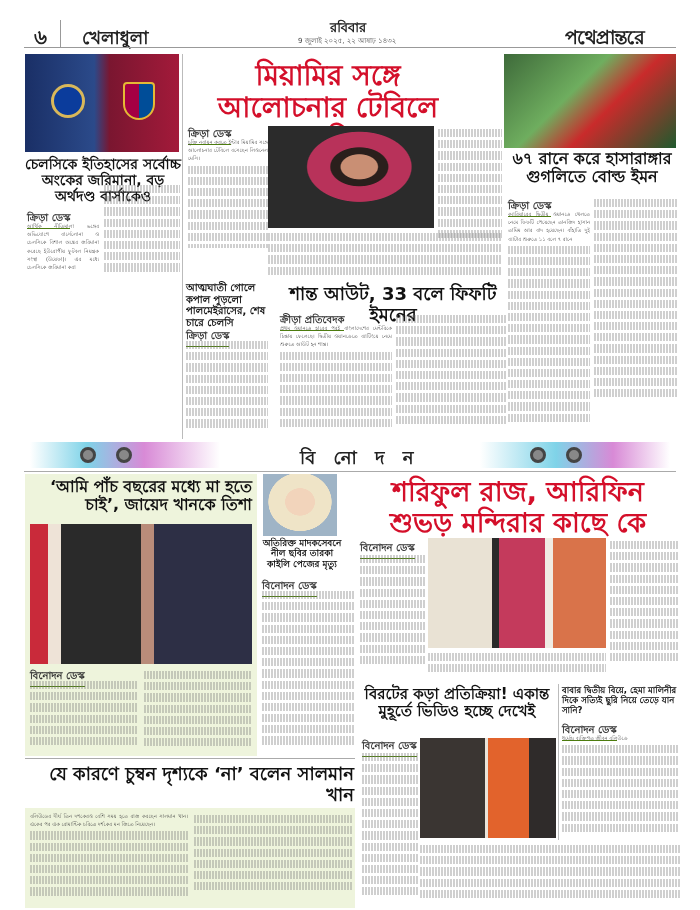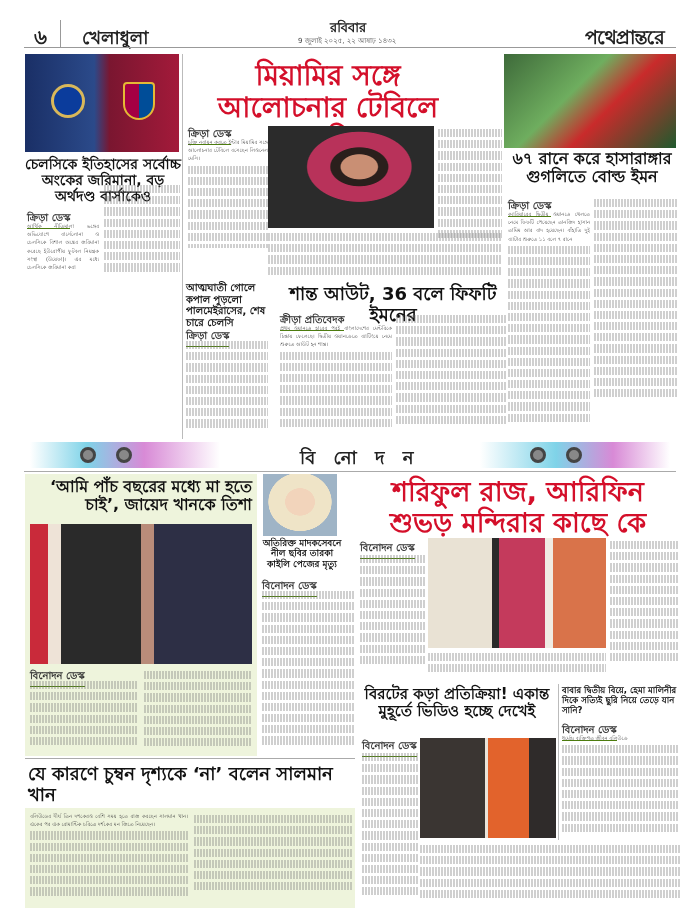--- a/index.html
+++ b/index.html
@@ -4,21 +4,21 @@
 <style>
 *{box-sizing:border-box;margin:0;padding:0}
 body{width:700px;height:910px;background:#fff;font-family:"DejaVu Sans",sans-serif;color:#222;position:relative;overflow:hidden}
 .abs{position:absolute}
 .hdr-rule{position:absolute;left:24px;right:24px;top:47px;height:1px;background:#999}
 .pgnum{left:34px;top:22px;font-size:20px;font-weight:bold}
 .vsep{left:60px;top:20px;width:1px;height:28px;background:#999}
 .section{left:82px;top:24px;font-size:18px;font-weight:bold}
 .day{left:330px;top:18px;font-size:13px;font-weight:bold}
 .date{left:298px;top:35px;font-size:7px;color:#444}
-.logo{left:585px;top:23px;font-size:19px;font-weight:bold;color:#222;letter-spacing:-1px}
+.logo{left:565px;top:23px;font-size:19px;font-weight:bold;color:#222;letter-spacing:-1px}
 .logo small{display:block;font-size:5px;text-align:center;font-weight:normal;color:#555}
 .photo{position:absolute;overflow:hidden}
 .txtcol{position:absolute;font-size:5.2px;line-height:8.2px;color:#444;text-align:justify;overflow:hidden}
 .txtcol .ln{display:block;height:8.2px;background:repeating-linear-gradient(90deg,#777 0 2px,transparent 2px 3px);opacity:.35;margin:3px 0}
 .byline{position:absolute;font-size:10px;font-weight:bold;color:#333;border-bottom:1px solid #4d7c0f;padding-bottom:1px}
 .h-red{position:absolute;color:#d40f2a;font-weight:bold;text-align:center;line-height:1.15}
 .h-blk{position:absolute;color:#111;font-weight:bold;line-height:1.15}
 .greenbox{position:absolute;background:#eef4dc}
 .divrule{position:absolute;height:1px;background:#aaa}
 .vrule{position:absolute;width:1px;background:#bbb}
@@ -109,21 +109,21 @@
     <span class="ln"></span>
     <span class="ln"></span>
     <span class="ln"></span>
     <span class="ln"></span>
     <span class="ln"></span>
     <span class="ln"></span>
     <span class="ln"></span>
     <span class="ln"></span>
   </div>
 
-<div class="h-blk" style="left:280px;top:284px;width:226px;font-size:18px;text-align:center">শান্ত আউট, 36 বলে ফিফটি ইমনের</div>
+<div class="h-blk" style="left:280px;top:284px;width:226px;font-size:18px;text-align:center">শান্ত আউট, 33 বলে ফিফটি ইমনের</div>
 <div class="byline" style="left:280px;top:312px">ক্রীড়া প্রতিবেদক</div>
 <div class="txtcol" style="left:280px;top:324px;width:112px;height:114px"><span>প্রথম ওয়ানডে হারের পরই বাংলাদেশের মেন্টরিকে চিন্তায় ফেলেছে। দ্বিতীয় ওয়ানডেতে ব্যাটিংয়ে নেমে শুরুতে আউট হন শান্ত।</span><span class="ln"></span><span class="ln"></span><span class="ln"></span><span class="ln"></span><span class="ln"></span><span class="ln"></span><span class="ln"></span></div>
 <div class="txtcol" style="left:396px;top:312px;width:110px;height:126px">
     <span class="ln"></span>
     <span class="ln"></span>
     <span class="ln"></span>
     <span class="ln"></span>
     <span class="ln"></span>
     <span class="ln"></span>
     <span class="ln"></span>
@@ -210,21 +210,21 @@
     <span class="ln"></span>
     <span class="ln"></span>
     <span class="ln"></span>
   </div>
 <div class="txtcol" style="left:428px;top:650px;width:178px;height:30px">
     <span class="ln"></span>
     <span class="ln"></span>
   </div>
 
 <div class="divrule" style="left:25px;top:758px;width:330px"></div>
-<div class="h-blk" style="left:28px;top:764px;width:326px;font-size:18px;text-align:left">যে কারণে চুম্বন দৃশ্যকে ‘না’ বলেন সালমান খান</div>
+<div class="h-blk" style="left:28px;top:764px;width:326px;font-size:18px;text-align:right">যে কারণে চুম্বন দৃশ্যকে ‘না’ বলেন সালমান খান</div>
 <div class="greenbox" style="left:25px;top:808px;width:330px;height:100px"></div>
 <div class="txtcol" style="left:30px;top:812px;width:158px;height:92px"><span>বলিউডের দীর্ঘ তিন দশকেরও বেশি সময় হতে রাজ করছেন সালমান খান। একের পর এক রোমান্টিক চরিত্রে দর্শকের মন জিতে নিয়েছেন।</span><span class="ln"></span><span class="ln"></span><span class="ln"></span><span class="ln"></span><span class="ln"></span><span class="ln"></span></div>
 <div class="txtcol" style="left:194px;top:812px;width:158px;height:92px">
     <span class="ln"></span>
     <span class="ln"></span>
     <span class="ln"></span>
     <span class="ln"></span>
     <span class="ln"></span>
     <span class="ln"></span>
     <span class="ln"></span>

